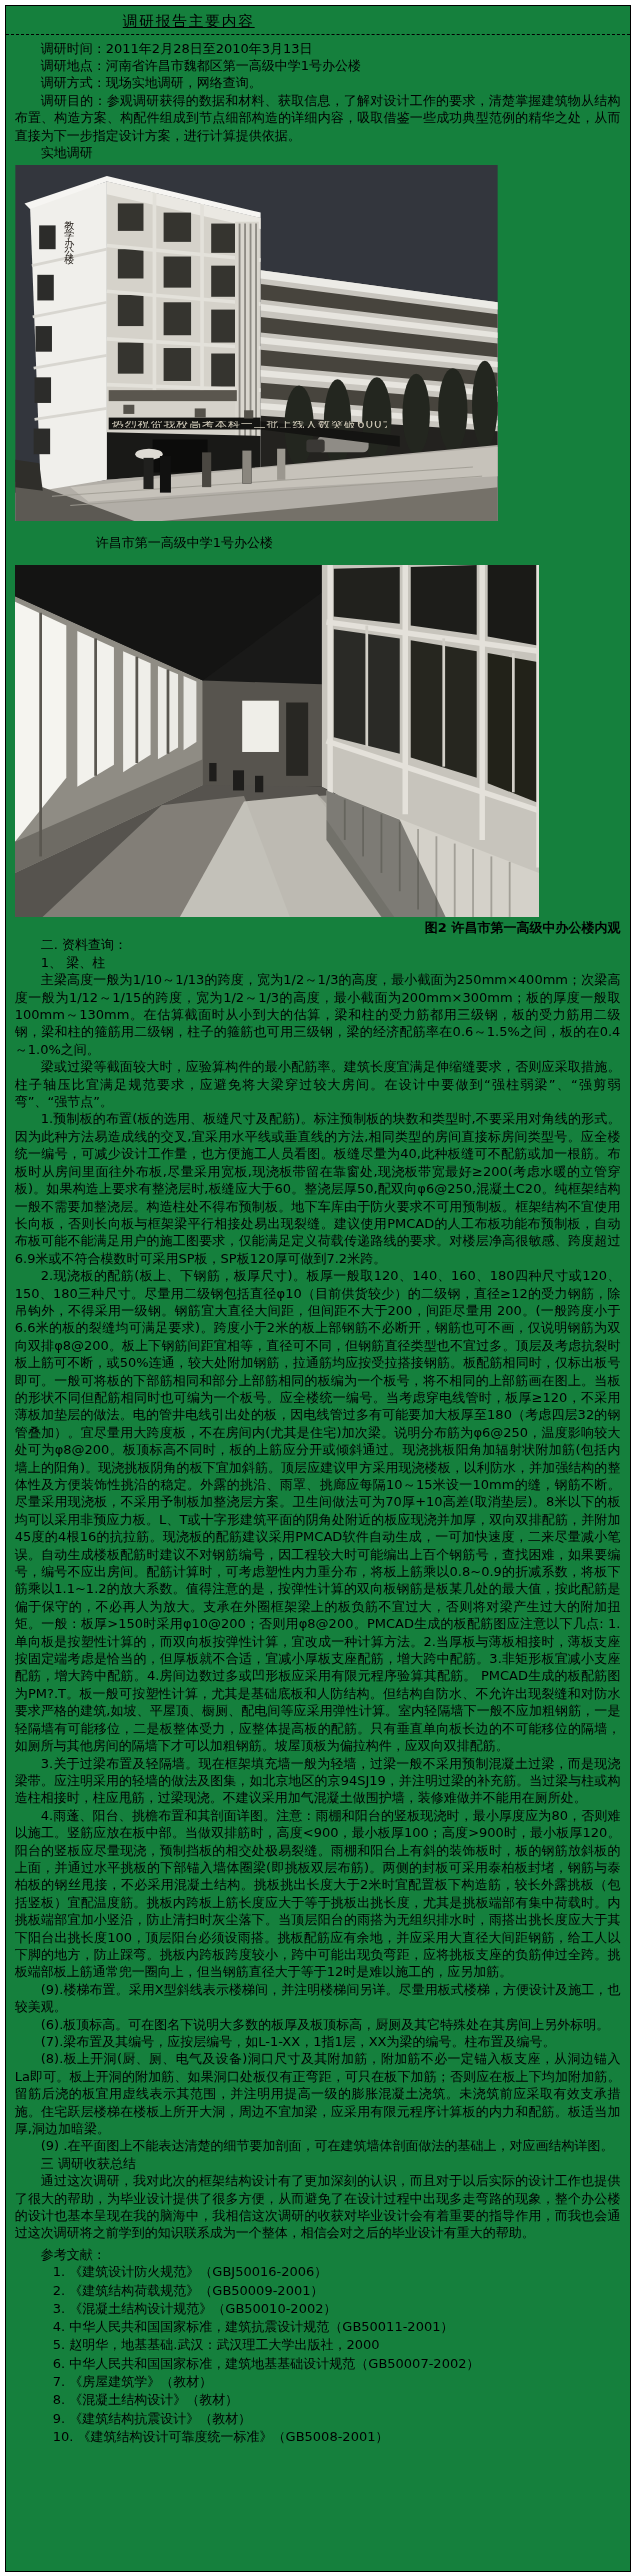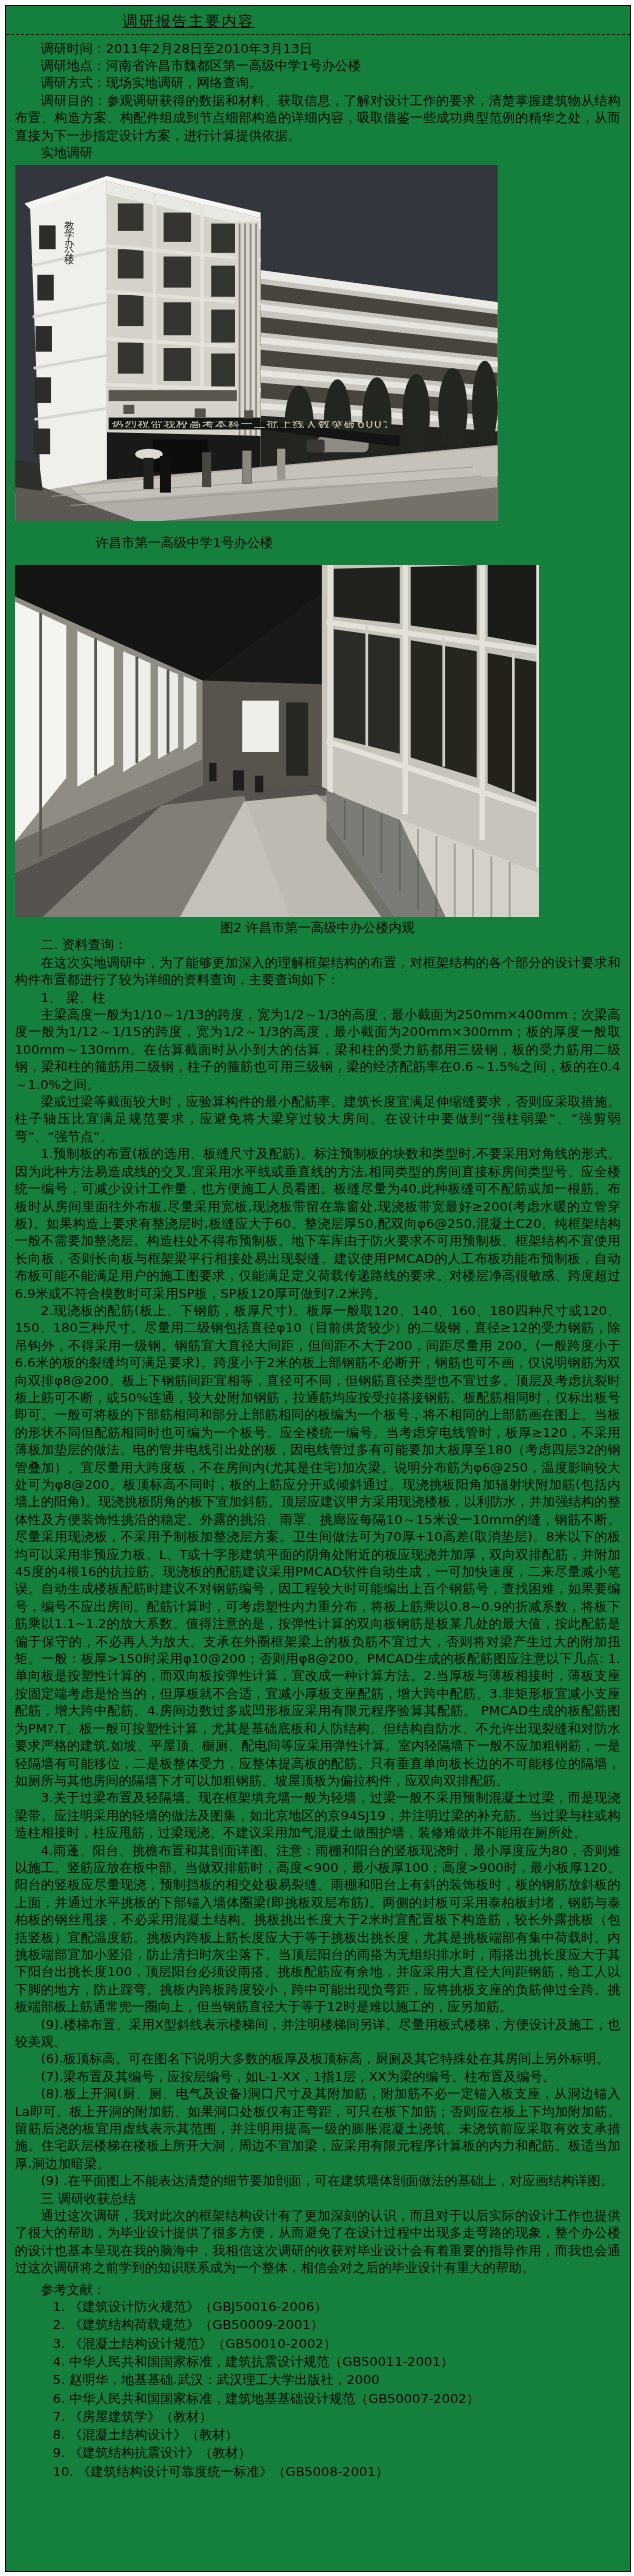--- a/index.html
+++ b/index.html
@@ -10,21 +10,21 @@
     overflow:hidden;font-size:13px;line-height:17.4px;
   }
   .title{
     padding-left:108px;font-size:14.7px;line-height:22px;
     text-decoration:underline;letter-spacing:1.8px;
   }
   .divider{border:0;border-top:1.8px dashed #000;margin:1.8px -9.2px 4.6px -9.2px;}
   .para{margin:0;text-indent:2em;text-align:justify;}
   .photo{display:block;margin:3.7px 0 0 0;}
   .cap1{margin:13px 0 13.7px 81px;}
-  .cap2{text-align:center;margin:1.8px 0 0 0;}
+  .cap2{text-align:right;margin:1.8px 0 0 0;font-weight:bold;}
   .refs-title{margin:4px 0 0 0;text-indent:2em;}
   .ref{margin:0 0 0 38px;line-height:18.3px;}
   .vsign{
     position:absolute;writing-mode:vertical-rl;color:#2a2520;
     font-size:10px;letter-spacing:8.2px;line-height:10px;
   }
   .banner-txt{
     position:absolute;color:#cfc9b8;font-size:12px;line-height:7.3px;
     white-space:nowrap;overflow:hidden;letter-spacing:0.9px;
   }
@@ -251,21 +251,20 @@
         <rect x="238" y="224" width="12" height="22"></rect>
         <rect x="262" y="230" width="9" height="18"></rect>
     </g>
   </svg>
 
   <p class="cap2">图2 许昌市第一高级中办公楼内观</p>
 
   <div>
 
   <p class="para">二. 资料查询：</p>
-      <p class="para">在这次实地调研中，为了能够更加深入的理解框架结构的布置，对框架结构的各个部分的设计要求和构件布置都进行了较为详细的资料查询，主要查询如下：</p>
       <p class="para">1、 梁、柱</p>
       <p class="para">主梁高度一般为1/10～1/13的跨度，宽为1/2～1/3的高度，最小截面为250mm×400mm；次梁高度一般为1/12～1/15的跨度，宽为1/2～1/3的高度，最小截面为200mm×300mm；板的厚度一般取100mm～130mm。在估算截面时从小到大的估算，梁和柱的受力筋都用三级钢，板的受力筋用二级钢，梁和柱的箍筋用二级钢，柱子的箍筋也可用三级钢，梁的经济配筋率在0.6～1.5%之间，板的在0.4～1.0%之间。</p>
       <p class="para">梁或过梁等截面较大时，应验算构件的最小配筋率。建筑长度宜满足伸缩缝要求，否则应采取措施。柱子轴压比宜满足规范要求，应避免将大梁穿过较大房间。在设计中要做到“强柱弱梁”、“强剪弱弯”、“强节点”。</p>
       <p class="para">1.预制板的布置(板的选用、板缝尺寸及配筋)。标注预制板的块数和类型时,不要采用对角线的形式。因为此种方法易造成线的交叉,宜采用水平线或垂直线的方法,相同类型的房间直接标房间类型号。应全楼统一编号，可减少设计工作量，也方便施工人员看图。板缝尽量为40,此种板缝可不配筋或加一根筋。布板时从房间里面往外布板,尽量采用宽板,现浇板带留在靠窗处,现浇板带宽最好≥200(考虑水暖的立管穿板)。如果构造上要求有整浇层时,板缝应大于60。整浇层厚50,配双向φ6@250,混凝土C20。纯框架结构一般不需要加整浇层。构造柱处不得布预制板。地下车库由于防火要求不可用预制板。框架结构不宜使用长向板，否则长向板与框架梁平行相接处易出现裂缝。建议使用PMCAD的人工布板功能布预制板，自动布板可能不能满足用户的施工图要求，仅能满足定义荷载传递路线的要求。对楼层净高很敏感、跨度超过6.9米或不符合模数时可采用SP板，SP板120厚可做到7.2米跨。</p>
       <p class="para">2.现浇板的配筋(板上、下钢筋，板厚尺寸)。板厚一般取120、140、160、180四种尺寸或120、150、180三种尺寸。尽量用二级钢包括直径φ10（目前供货较少）的二级钢，直径≥12的受力钢筋，除吊钩外，不得采用一级钢。钢筋宜大直径大间距，但间距不大于200，间距尽量用 200。(一般跨度小于6.6米的板的裂缝均可满足要求)。跨度小于2米的板上部钢筋不必断开，钢筋也可不画，仅说明钢筋为双向双排φ8@200。板上下钢筋间距宜相等，直径可不同，但钢筋直径类型也不宜过多。顶层及考虑抗裂时板上筋可不断，或50%连通，较大处附加钢筋，拉通筋均应按受拉搭接钢筋。板配筋相同时，仅标出板号即可。一般可将板的下部筋相同和部分上部筋相同的板编为一个板号，将不相同的上部筋画在图上。当板的形状不同但配筋相同时也可编为一个板号。应全楼统一编号。当考虑穿电线管时，板厚≥120，不采用薄板加垫层的做法。电的管井电线引出处的板，因电线管过多有可能要加大板厚至180（考虑四层32的钢管叠加）。宜尽量用大跨度板，不在房间内(尤其是住宅)加次梁。说明分布筋为φ6@250，温度影响较大处可为φ8@200。板顶标高不同时，板的上筋应分开或倾斜通过。现浇挑板阳角加辐射状附加筋(包括内墙上的阳角)。现浇挑板阴角的板下宜加斜筋。顶层应建议甲方采用现浇楼板，以利防水，并加强结构的整体性及方便装饰性挑沿的稳定。外露的挑沿、雨罩、挑廊应每隔10～15米设一10mm的缝，钢筋不断。尽量采用现浇板，不采用予制板加整浇层方案。卫生间做法可为70厚+10高差(取消垫层)。8米以下的板均可以采用非预应力板。L、T或十字形建筑平面的阴角处附近的板应现浇并加厚，双向双排配筋，并附加45度的4根16的抗拉筋。现浇板的配筋建议采用PMCAD软件自动生成，一可加快速度，二来尽量减小笔误。自动生成楼板配筋时建议不对钢筋编号，因工程较大时可能编出上百个钢筋号，查找困难，如果要编号，编号不应出房间。配筋计算时，可考虑塑性内力重分布，将板上筋乘以0.8~0.9的折减系数，将板下筋乘以1.1~1.2的放大系数。值得注意的是，按弹性计算的双向板钢筋是板某几处的最大值，按此配筋是偏于保守的，不必再人为放大。支承在外圈框架梁上的板负筋不宜过大，否则将对梁产生过大的附加扭矩。一般：板厚&gt;150时采用φ10@200；否则用φ8@200。PMCAD生成的板配筋图应注意以下几点: 1.单向板是按塑性计算的，而双向板按弹性计算，宜改成一种计算方法。2.当厚板与薄板相接时，薄板支座按固定端考虑是恰当的，但厚板就不合适，宜减小厚板支座配筋，增大跨中配筋。3.非矩形板宜减小支座配筋，增大跨中配筋。4.房间边数过多或凹形板应采用有限元程序验算其配筋。 PMCAD生成的板配筋图为PM?.T。板一般可按塑性计算，尤其是基础底板和人防结构。但结构自防水、不允许出现裂缝和对防水要求严格的建筑,如坡、平屋顶、橱厕、配电间等应采用弹性计算。室内轻隔墙下一般不应加粗钢筋，一是轻隔墙有可能移位，二是板整体受力，应整体提高板的配筋。只有垂直单向板长边的不可能移位的隔墙，如厕所与其他房间的隔墙下才可以加粗钢筋。坡屋顶板为偏拉构件，应双向双排配筋。</p>
       <p class="para">3.关于过梁布置及轻隔墙。现在框架填充墙一般为轻墙，过梁一般不采用预制混凝土过梁，而是现浇梁带。应注明采用的轻墙的做法及图集，如北京地区的京94SJ19，并注明过梁的补充筋。当过梁与柱或构造柱相接时，柱应甩筋，过梁现浇。不建议采用加气混凝土做围护墙，装修难做并不能用在厕所处。</p>
       <p class="para">4.雨蓬、阳台、挑檐布置和其剖面详图。注意：雨棚和阳台的竖板现浇时，最小厚度应为80，否则难以施工。竖筋应放在板中部。当做双排筋时，高度&lt;900，最小板厚100；高度&gt;900时，最小板厚120。阳台的竖板应尽量现浇，预制挡板的相交处极易裂缝。雨棚和阳台上有斜的装饰板时，板的钢筋放斜板的上面，并通过水平挑板的下部锚入墙体圈梁(即挑板双层布筋)。两侧的封板可采用泰柏板封堵，钢筋与泰柏板的钢丝甩接，不必采用混凝土结构。挑板挑出长度大于2米时宜配置板下构造筋，较长外露挑板（包括竖板）宜配温度筋。挑板内跨板上筋长度应大于等于挑板出挑长度，尤其是挑板端部有集中荷载时。内挑板端部宜加小竖沿，防止清扫时灰尘落下。当顶层阳台的雨搭为无组织排水时，雨搭出挑长度应大于其下阳台出挑长度100，顶层阳台必须设雨搭。挑板配筋应有余地，并应采用大直径大间距钢筋，给工人以下脚的地方，防止踩弯。挑板内跨板跨度较小，跨中可能出现负弯距，应将挑板支座的负筋伸过全跨。挑板端部板上筋通常兜一圈向上，但当钢筋直径大于等于12时是难以施工的，应另加筋。</p>
       <p class="para">(9).楼梯布置。采用X型斜线表示楼梯间，并注明楼梯间另详。尽量用板式楼梯，方便设计及施工，也较美观。</p>
       <p class="para">(6).板顶标高。可在图名下说明大多数的板厚及板顶标高，厨厕及其它特殊处在其房间上另外标明。</p>
       <p class="para">(7).梁布置及其编号，应按层编号，如L-1-XX，1指1层，XX为梁的编号。柱布置及编号。</p>

